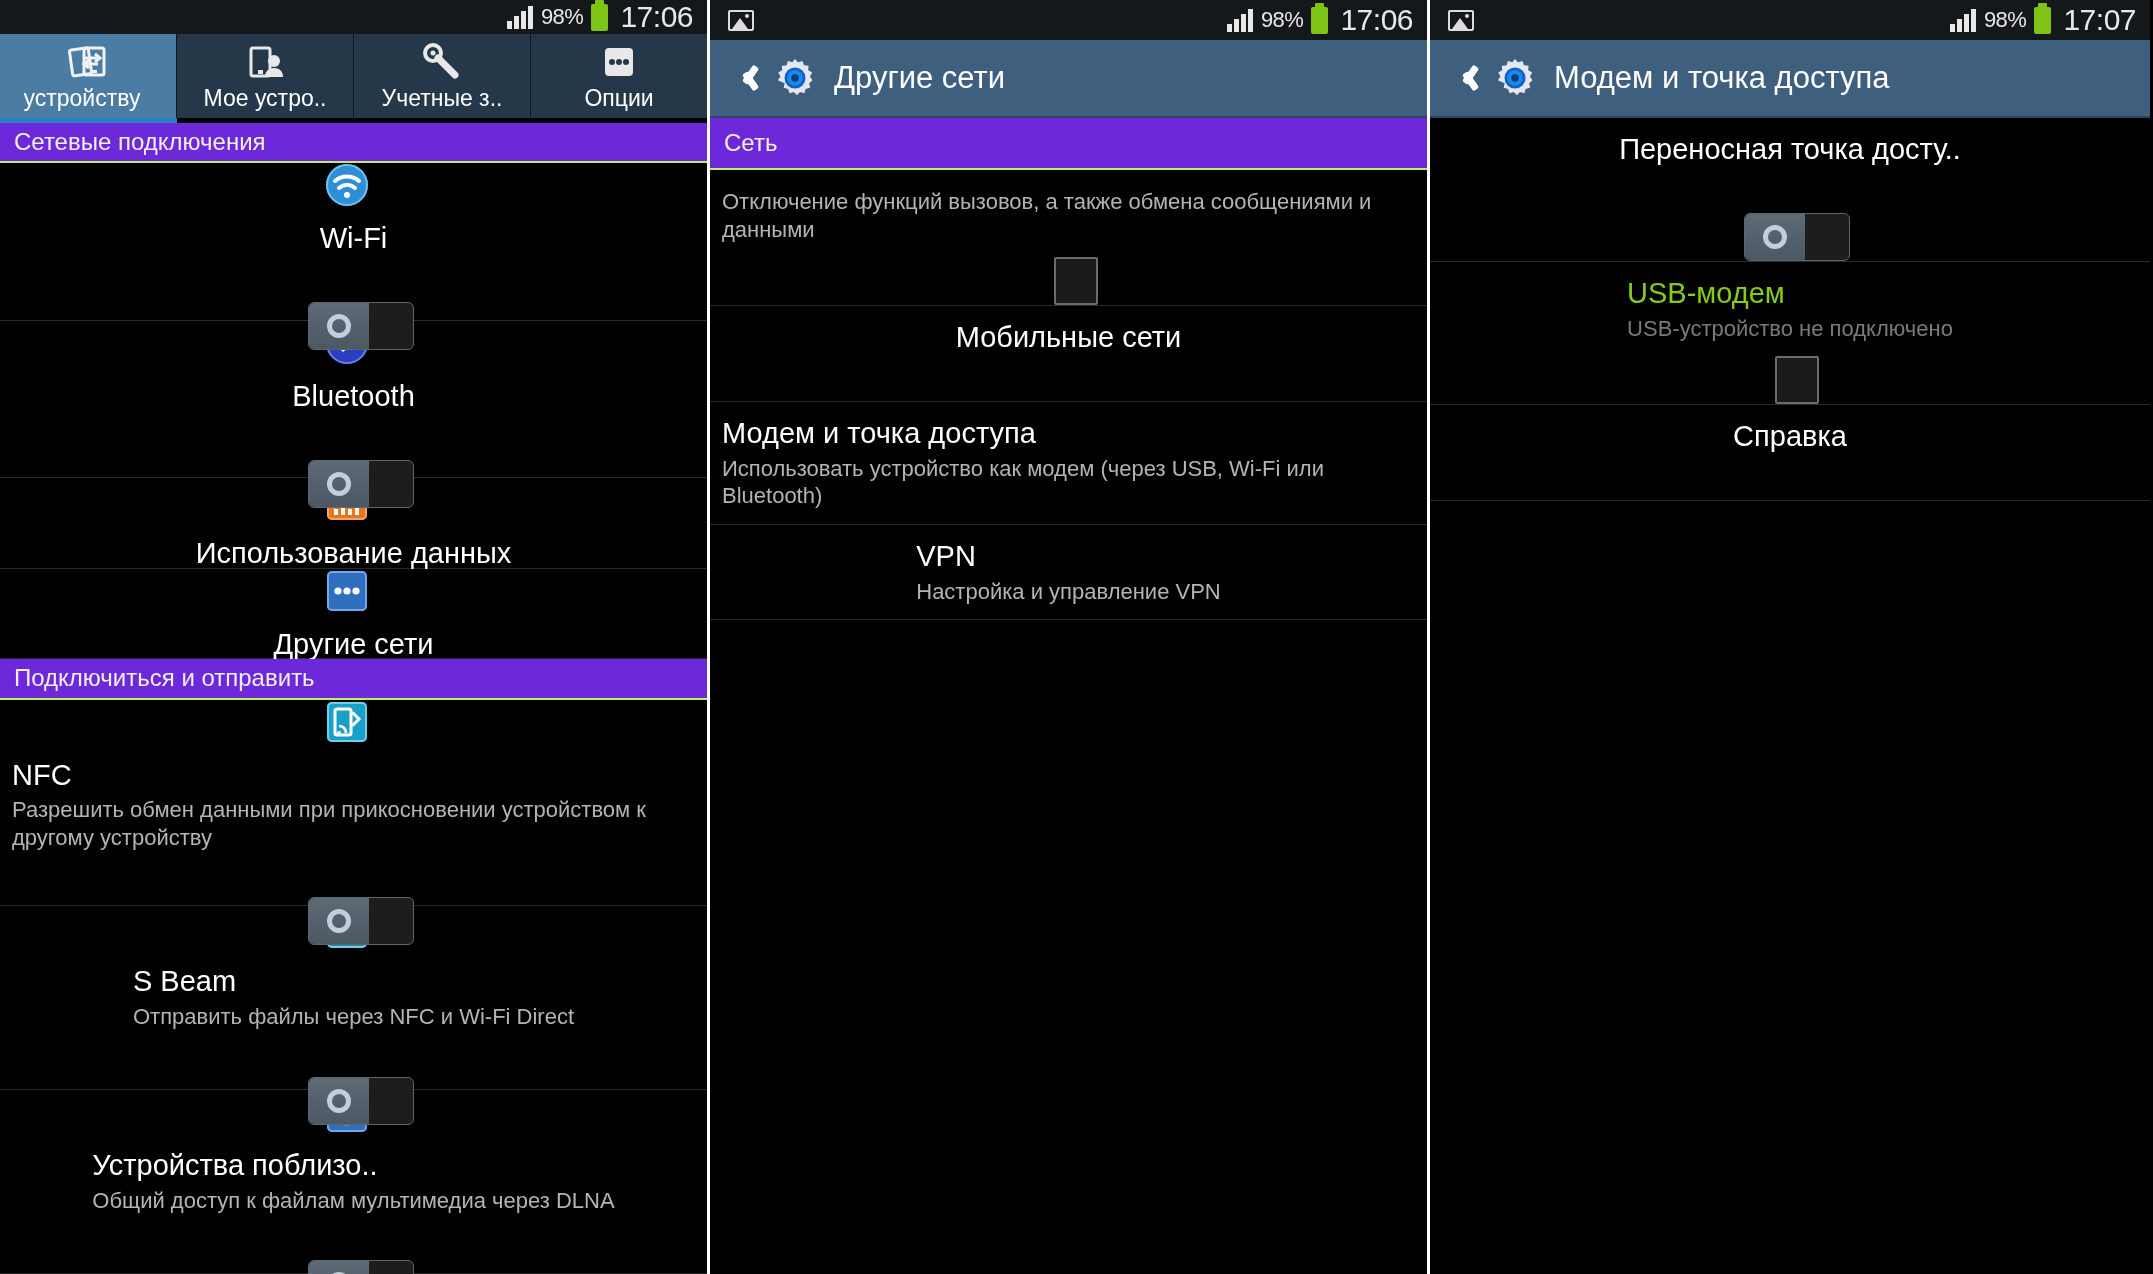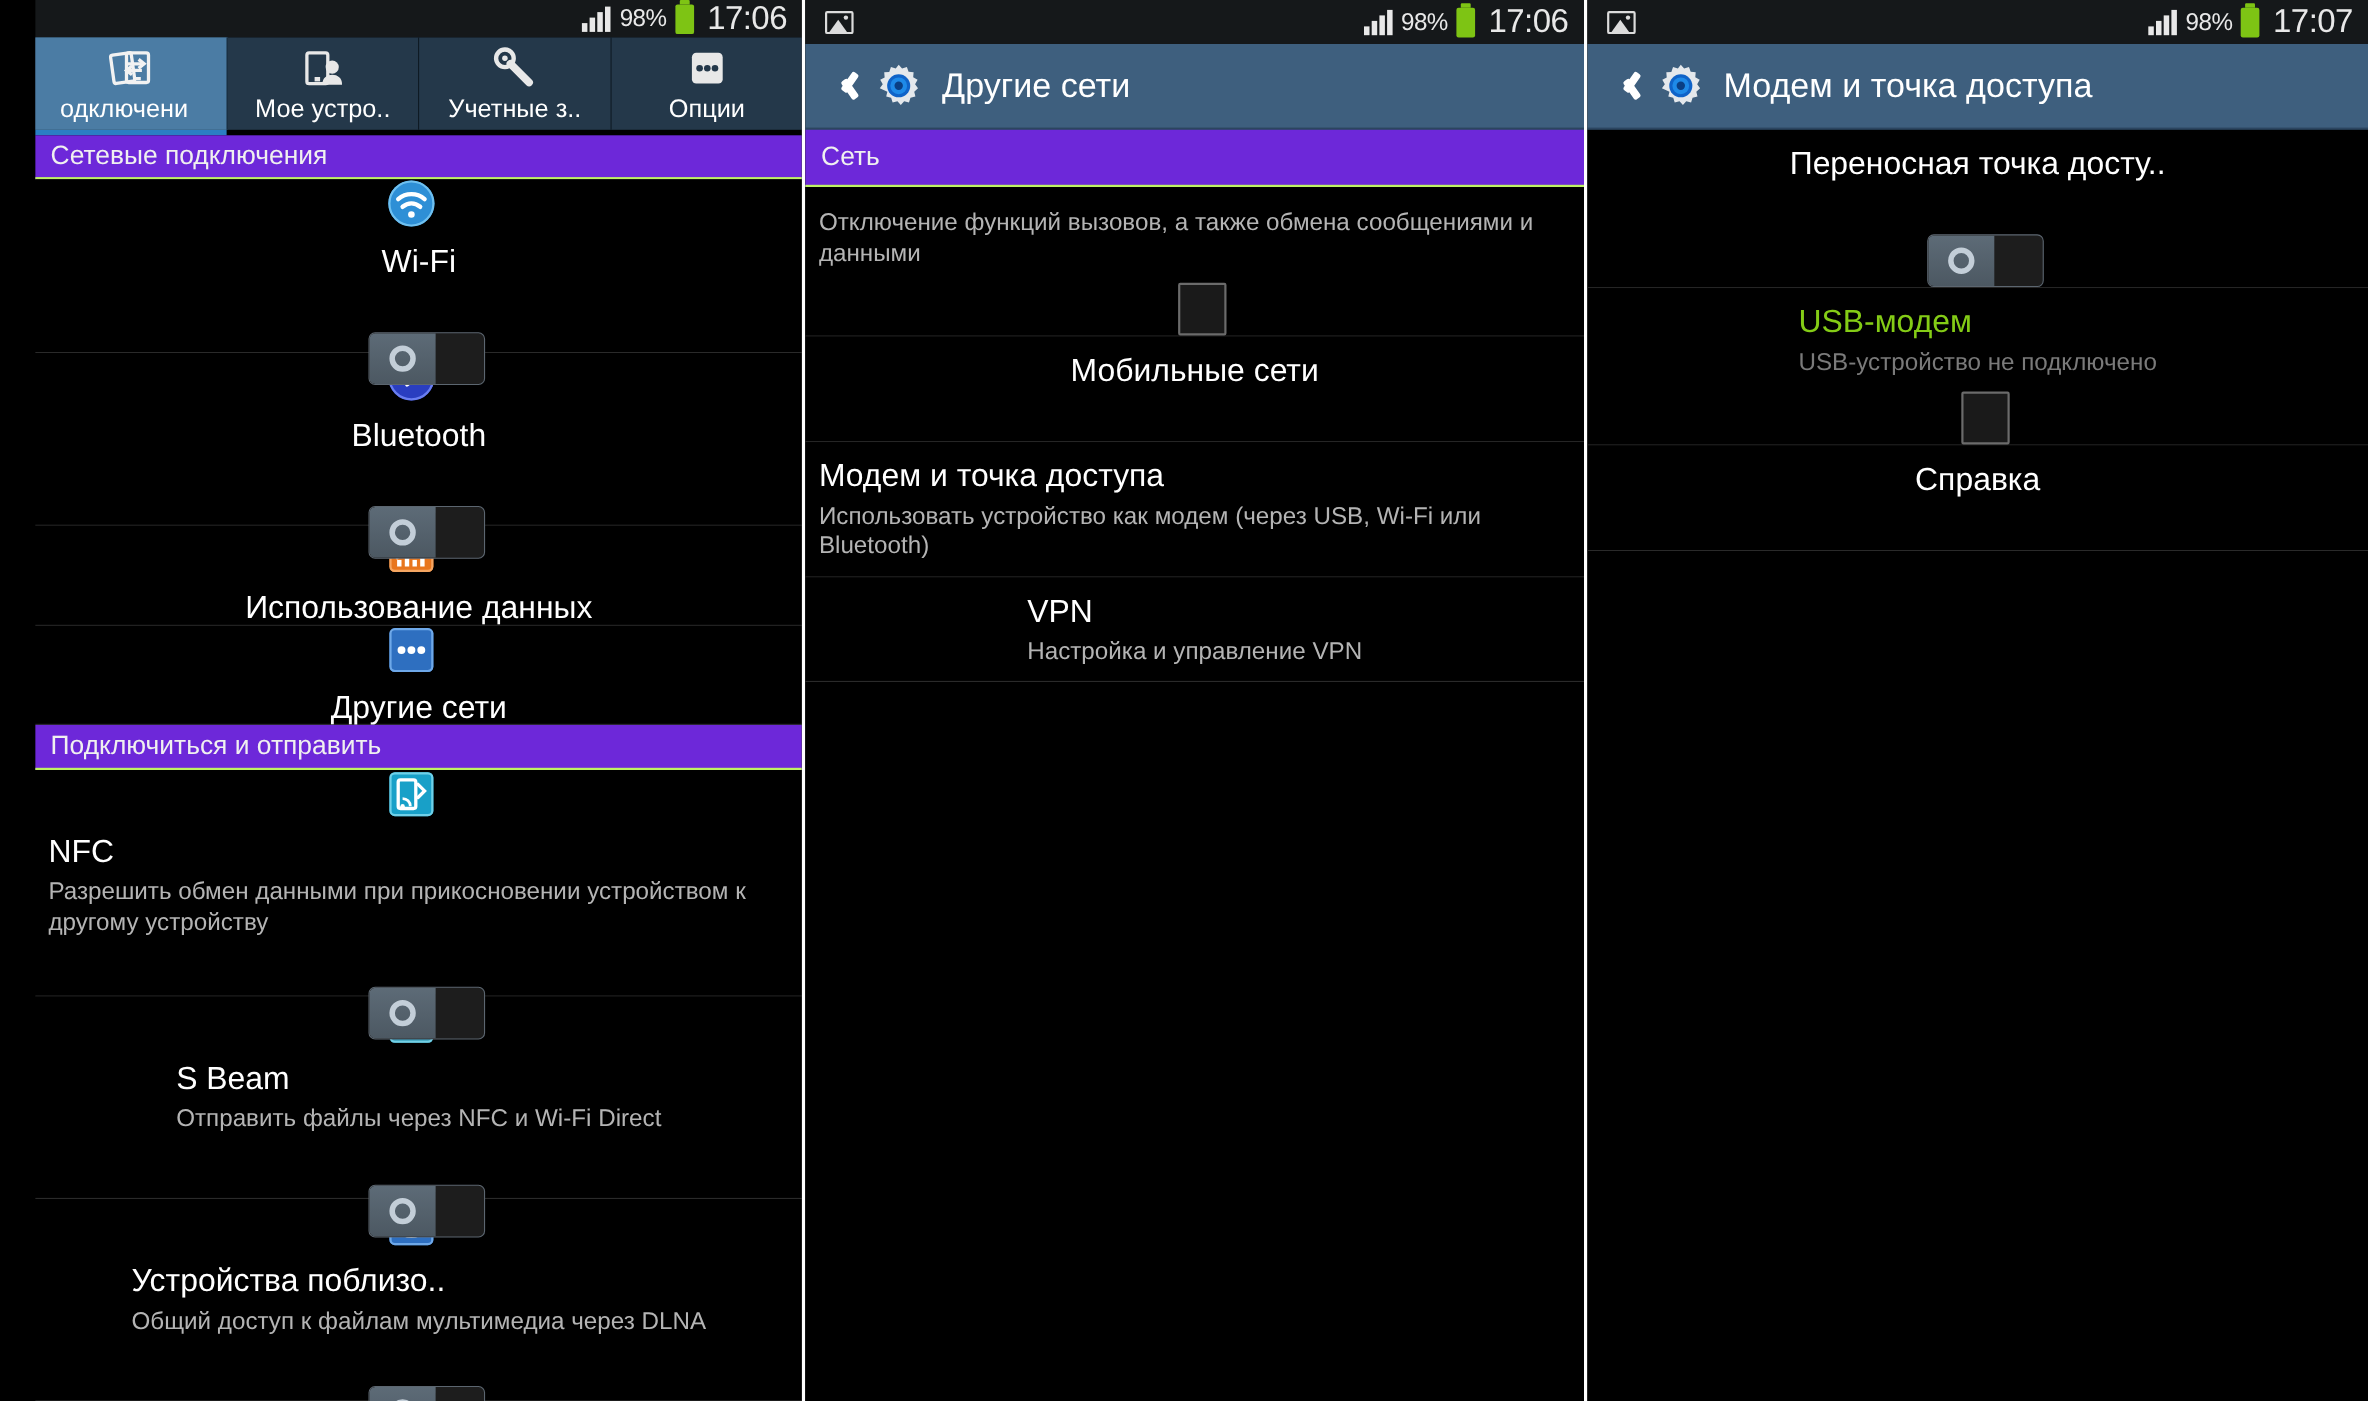--- a/index.html
+++ b/index.html
@@ -2,21 +2,21 @@
 <html><head>
 <meta charset="utf-8">
 <style>
   * { margin:0; padding:0; box-sizing:border-box; }
   html,body {
     width:2153px; height:1274px;
     background:#000;
     font-family:"Liberation Sans", sans-serif;
     overflow:hidden;
   }
-  .screens { display:flex; width:2153px; height:1274px;padding-left:32px; }
+  .screens { display:flex; width:2153px; height:1274px; }
   .panel { position:relative; height:1274px; background:#000; overflow:hidden; }
   .panel.p1 { width:707px; }
   .panel.p2 { width:720px; border-left:3px solid #fff; }
   .panel.p3 { width:723px; border-left:3px solid #fff; }
 
   
   .statusbar {
     height:40px; background:#15181a;
     display:flex; align-items:center; justify-content:flex-end;
     padding:0 14px; gap:8px;
@@ -165,21 +165,21 @@
           <svg width="44" height="44" viewBox="0 0 44 44">
             <g fill="none" stroke="#f2f2f2" stroke-width="3">
               <rect x="5" y="9" width="19" height="26" rx="2" transform="rotate(-8 14 22)"></rect>
               <rect x="18" y="8" width="20" height="27" rx="2"></rect>
             </g>
             <rect x="26" y="30" width="5" height="3" fill="#f2f2f2"></rect>
             <path d="M19 18h13M19 24h13" stroke="#f2f2f2" stroke-width="3"></path>
             <path d="M29 14l5 4-5 4M23 20l-5 4 5 4" fill="none" stroke="#f2f2f2" stroke-width="3"></path>
           </svg>
         </div>
-        <div class="tlabel">одключени</div>
+        <div class="tlabel">устройству</div>
       </div>
       <div class="tab">
         <div class="ticon">
           <svg width="44" height="44" viewBox="0 0 44 44">
             <rect x="8" y="8" width="19" height="28" rx="2" fill="none" stroke="#e8e8e8" stroke-width="3"></rect>
             <rect x="15" y="30" width="5" height="4" fill="#e8e8e8"></rect>
             <circle cx="31" cy="21" r="6" fill="#e8e8e8"></circle>
             <path d="M22 37c0-6 4-9 9-9s9 3 9 9z" fill="#e8e8e8"></path>
           </svg>
         </div>

